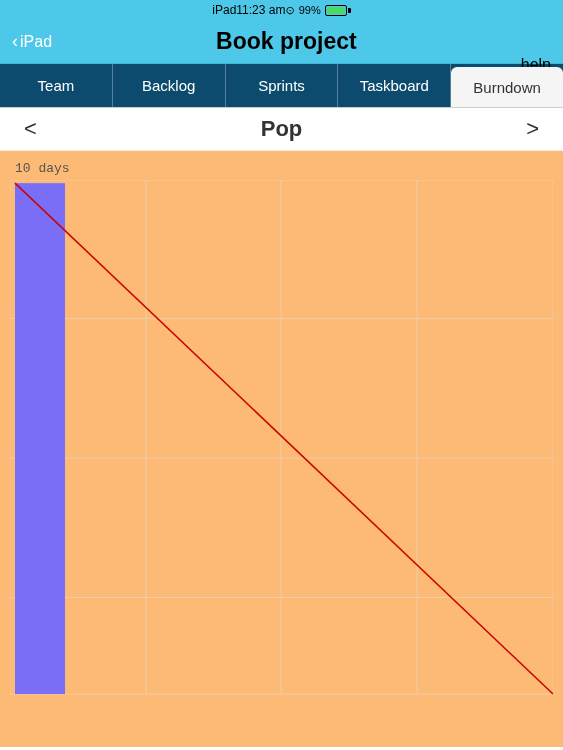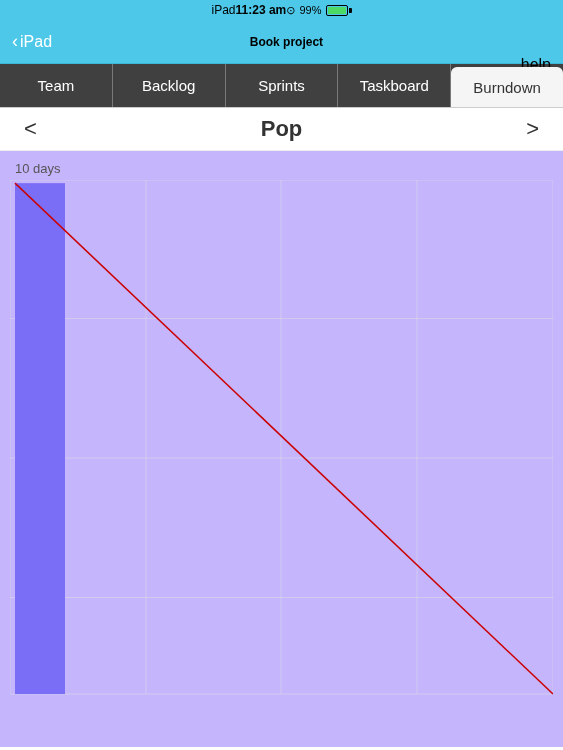--- a/index.html
+++ b/index.html
@@ -16,21 +16,21 @@
       display: flex;
       justify-content: center;
       align-items: center;
       height: 20px;
       background: #4dc8e8;
       padding: 0 8px;
       font-size: 12px;
       color: #000;
     }
     .status-left { font-size: 12px; font-weight: 500; }
-    .status-center { font-size: 12px; font-weight: 700; }
+    .status-center { font-size: 12px; font-weight: 400; }
     .status-right { display: flex; align-items: center; gap: 4px; font-size: 11px; }
     .battery-icon {
       display: inline-flex; align-items: center;
     }
     .battery-body {
       width: 22px; height: 11px;
       border: 1.5px solid #000;
       border-radius: 2px;
       position: relative;
       display: inline-block;
@@ -66,36 +66,36 @@
       font-size: 16px;
       text-decoration: none;
       cursor: pointer;
     }
     .nav-back-chevron {
       font-size: 18px;
       margin-right: 2px;
       color: #fff;
     }
     .nav-title {
-      font-size: 12px;
+      font-size: 23px;
       font-weight: 600;
       color: #000;
     }
     .nav-help {
       color: #000000;
       font-size: 16px;
       cursor: pointer;
       margin-top: 47px;
     }
 
     
     .tab-bar {
       display: flex;
       height: 44px;
-      background: #404040;
+      background: #0c4a6e;
       border-bottom: 1px solid #ccc;
     }
     .tab-item {
       flex: 1;
       display: flex;
       align-items: center;
       justify-content: center;
       font-size: 15px;
       color: #fff;
       cursor: pointer;
@@ -129,24 +129,25 @@
     }
     .sprint-name {
       font-size: 22px;
       font-weight: 700;
       color: #333;
     }
 
     
     .chart-container {
       padding: 10px 10px 30px 10px;
-      background: #c4b5fd;
+      background: #fdba74;
       flex: 1;
       position: relative;
       height: calc(750px - 20px - 44px - 44px - 46px);
+      font-family: Liberation Mono, monospace;
     }
 
     .days-label {
       font-size: 13px;
       color: #555;
       margin-bottom: 4px;
       padding-left: 5px;
     }
 
     .chart-area {

